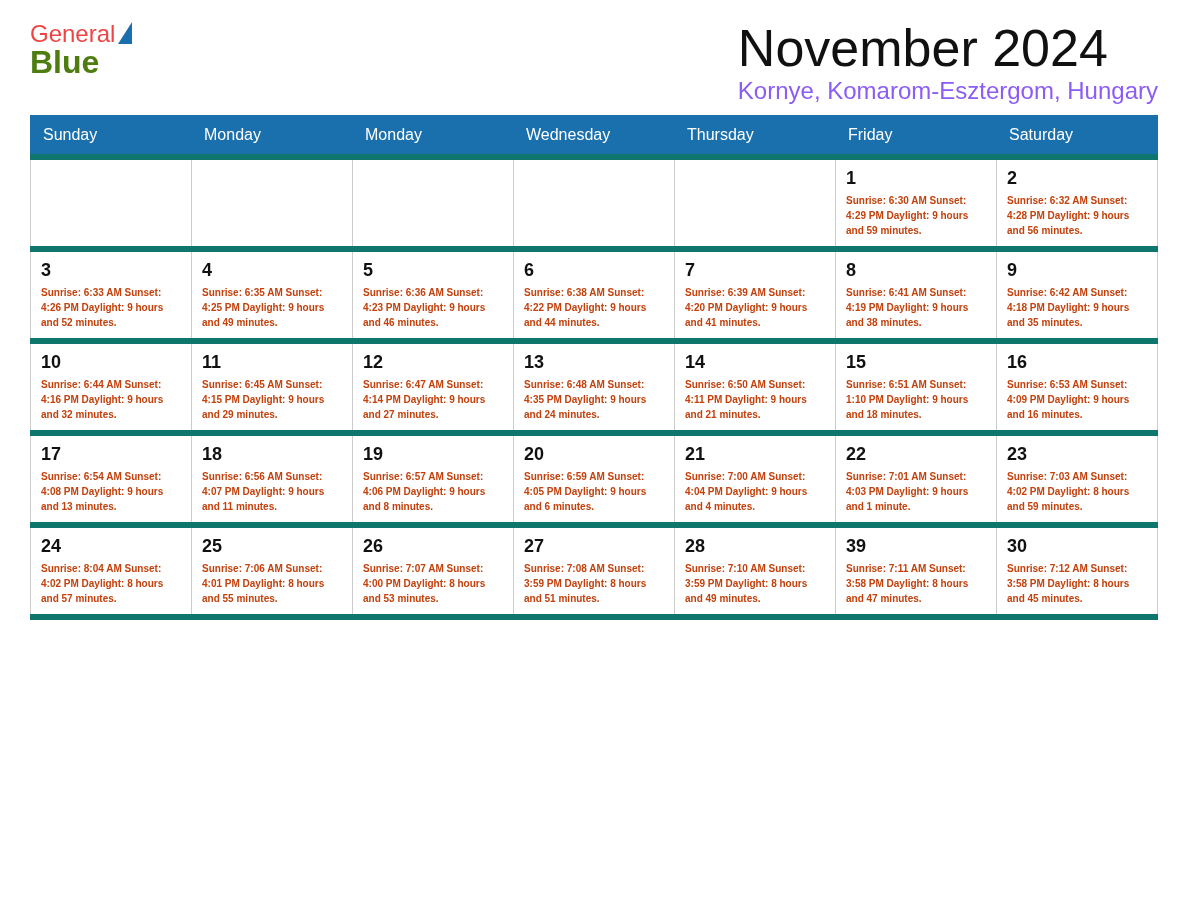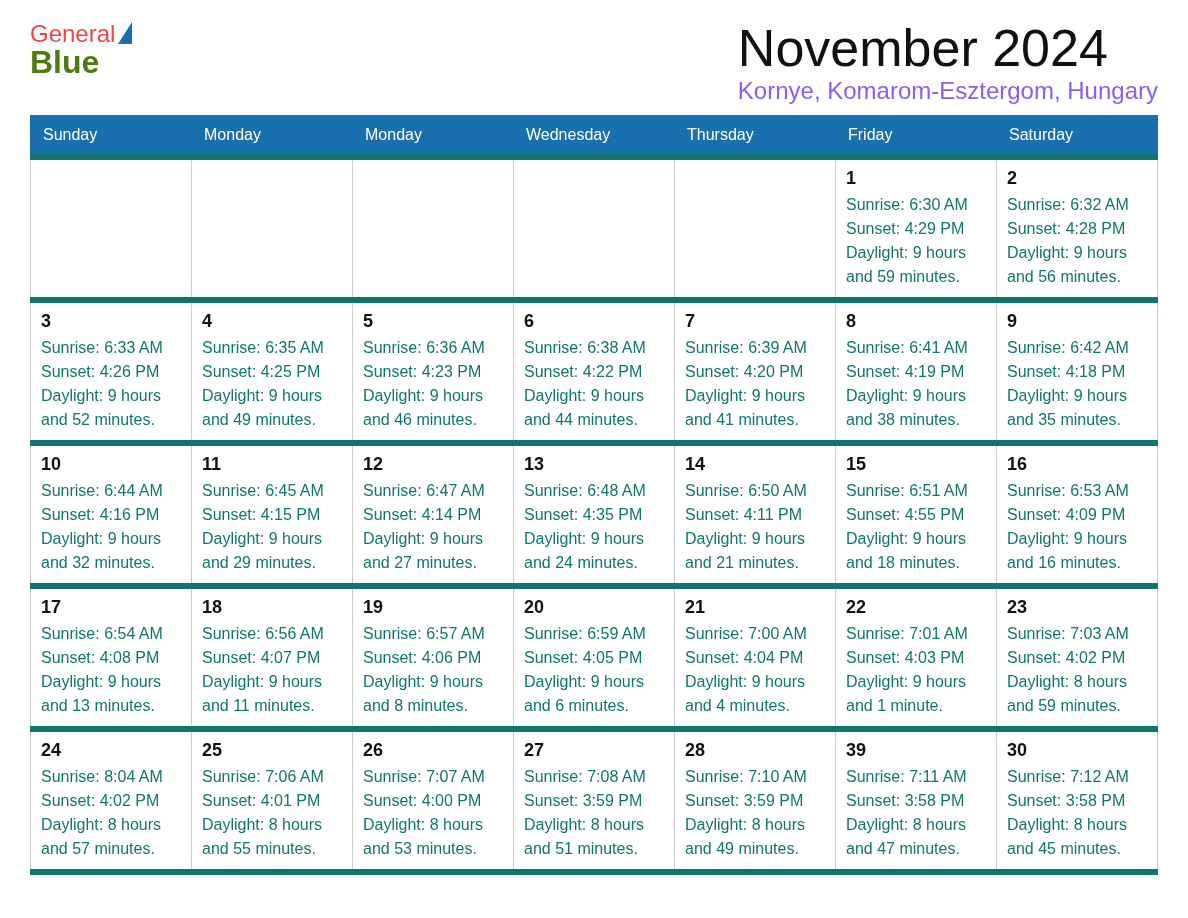--- a/index.html
+++ b/index.html
@@ -54,23 +54,24 @@
       border-bottom: 6px solid #0f766e;
     }
     .day-number {
       font-size: 18px;
       color: #111;
       font-weight: bold;
       display: block;
       margin-bottom: 4px;
     }
     .day-info {
-      font-size: 16px;
-      color: #0f766e;
+      font-size: 10px;
+      color: #c2410c;
       line-height: 1.5;
+      font-weight: bold;
     }
     .empty-cell {
       background: #f9f9f9;
     }
     .logo-wrapper {
       display: flex;
       flex-direction: column;
       align-items: flex-start;
     }
     .logo-line1 {
@@ -232,21 +233,21 @@
         <td>
           <span class="day-number">14</span>
           <div class="day-info">Sunrise: 6:50 AM
 Sunset: 4:11 PM
 Daylight: 9 hours
 and 21 minutes.</div>
         </td>
         <td>
           <span class="day-number">15</span>
           <div class="day-info">Sunrise: 6:51 AM
-Sunset: 4:55 PM
+Sunset: 1:10 PM
 Daylight: 9 hours
 and 18 minutes.</div>
         </td>
         <td>
           <span class="day-number">16</span>
           <div class="day-info">Sunrise: 6:53 AM
 Sunset: 4:09 PM
 Daylight: 9 hours
 and 16 minutes.</div>
         </td>

